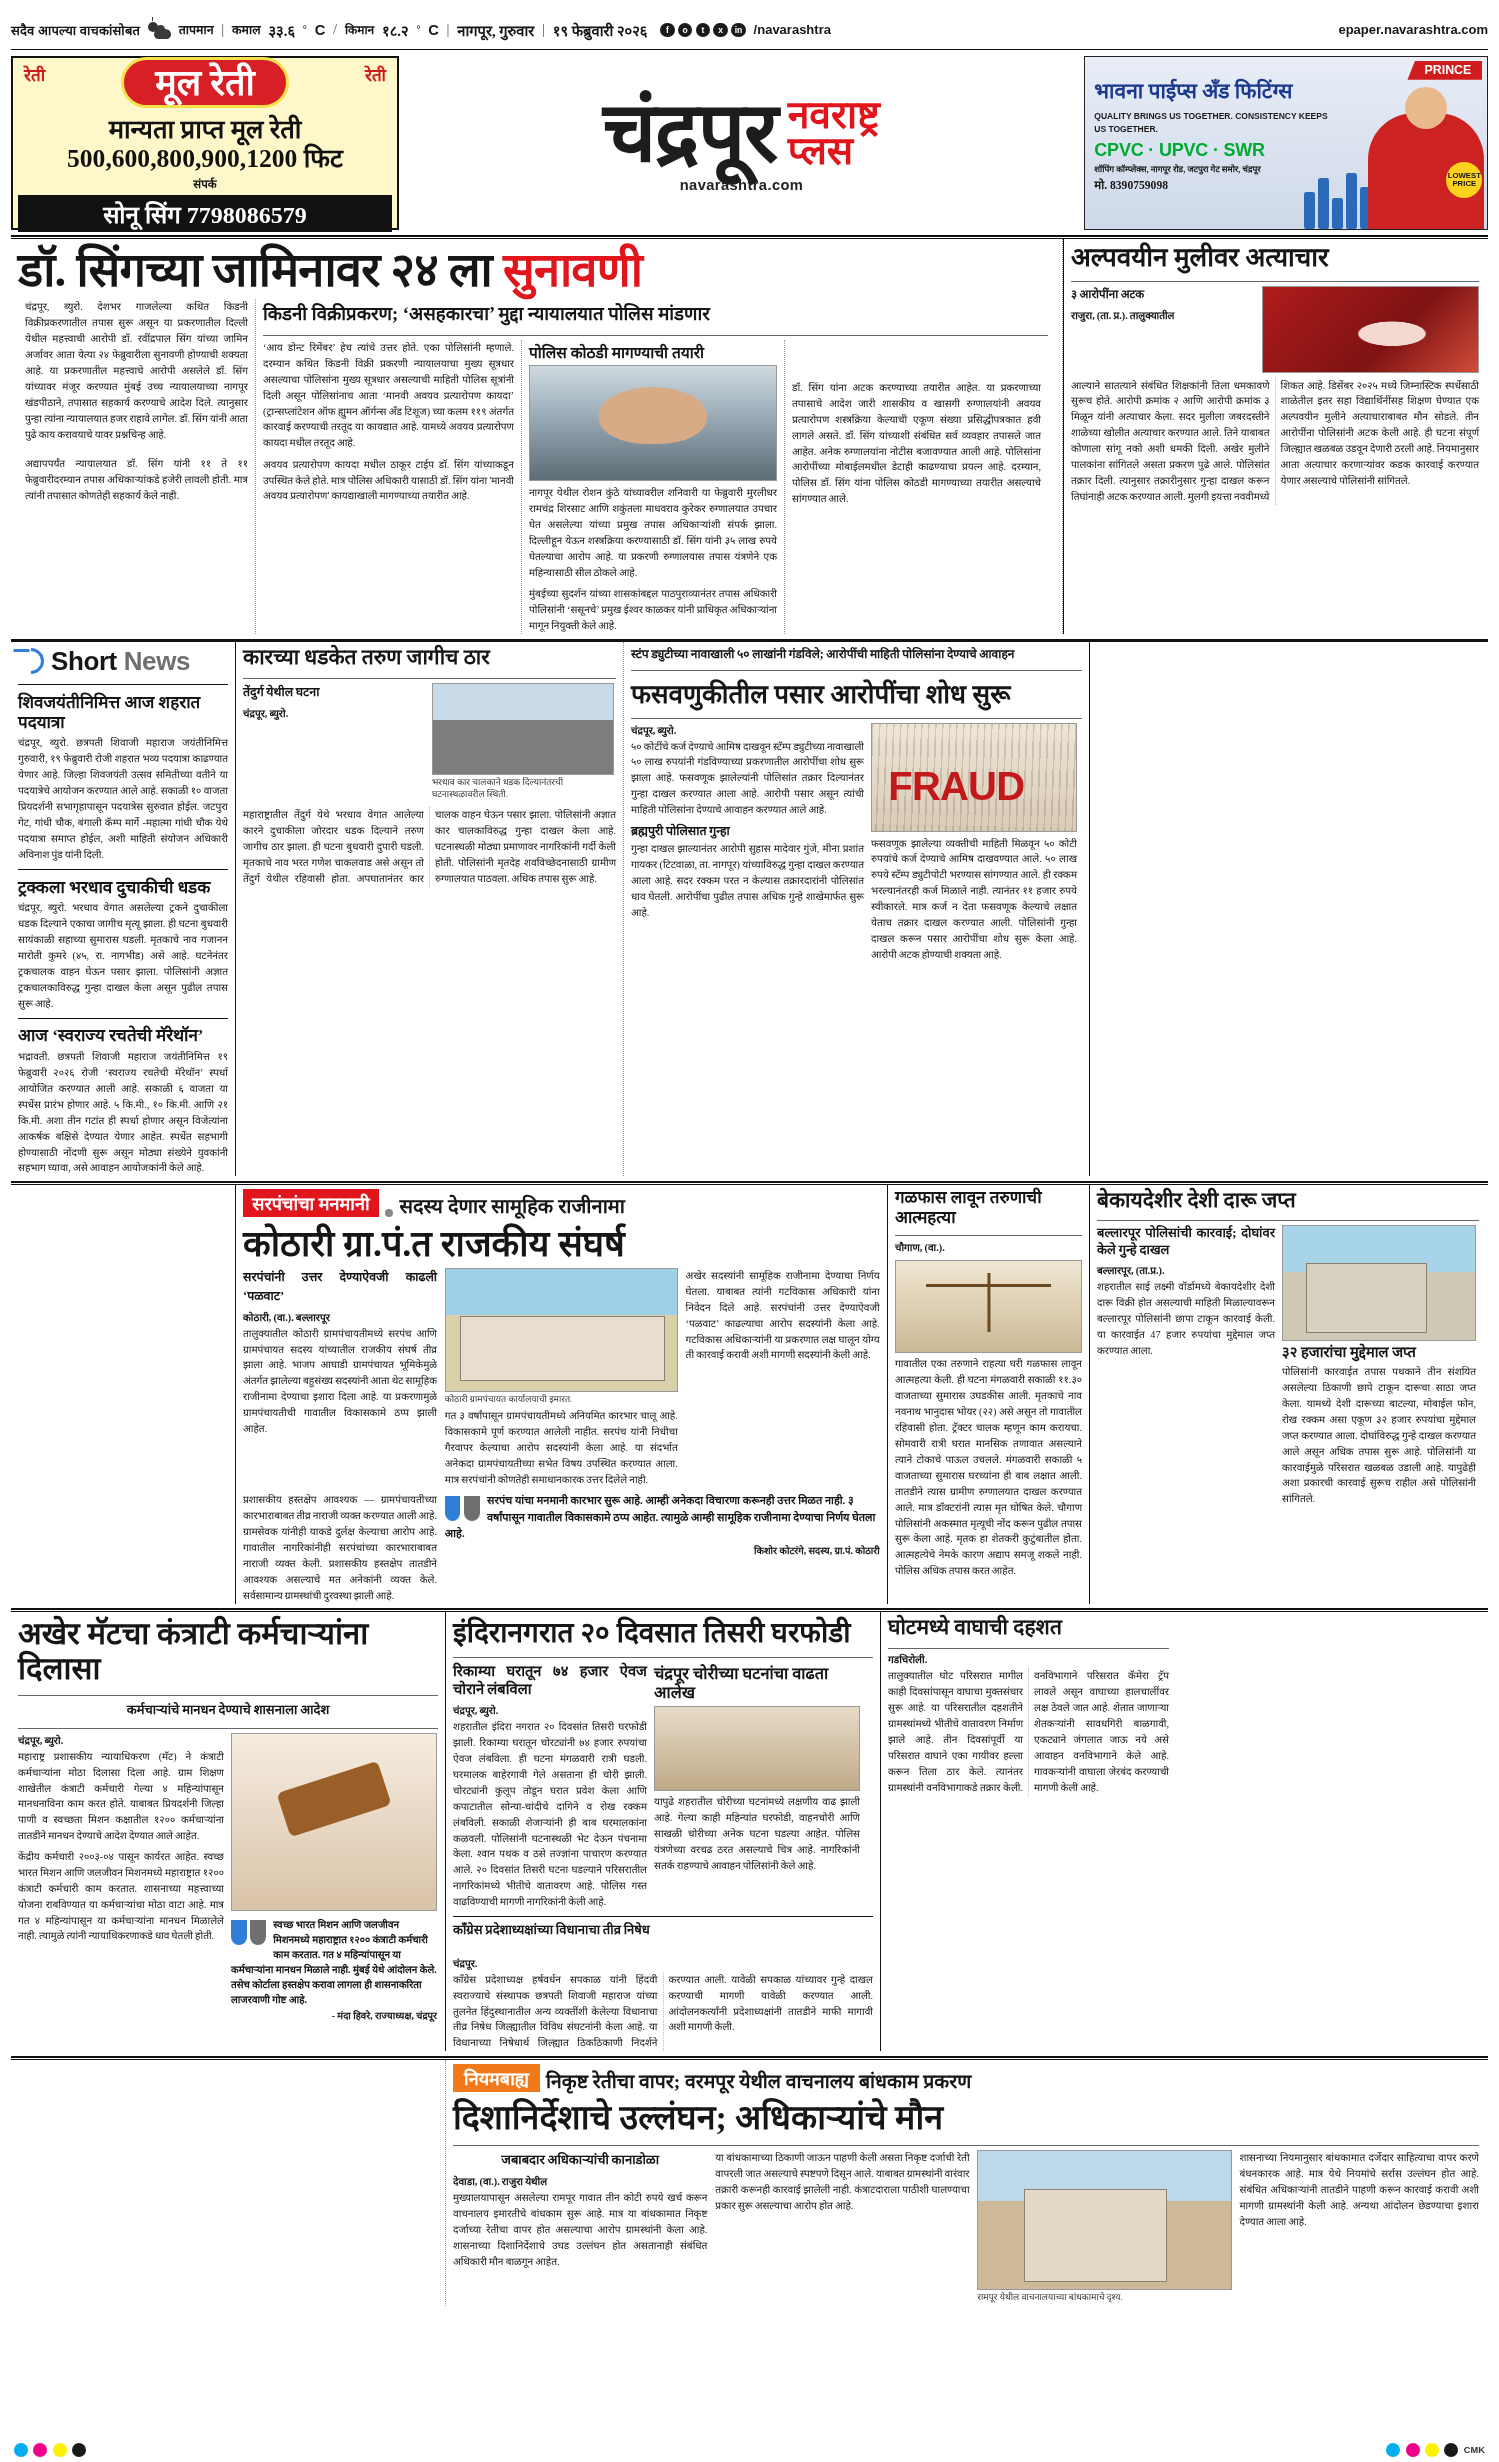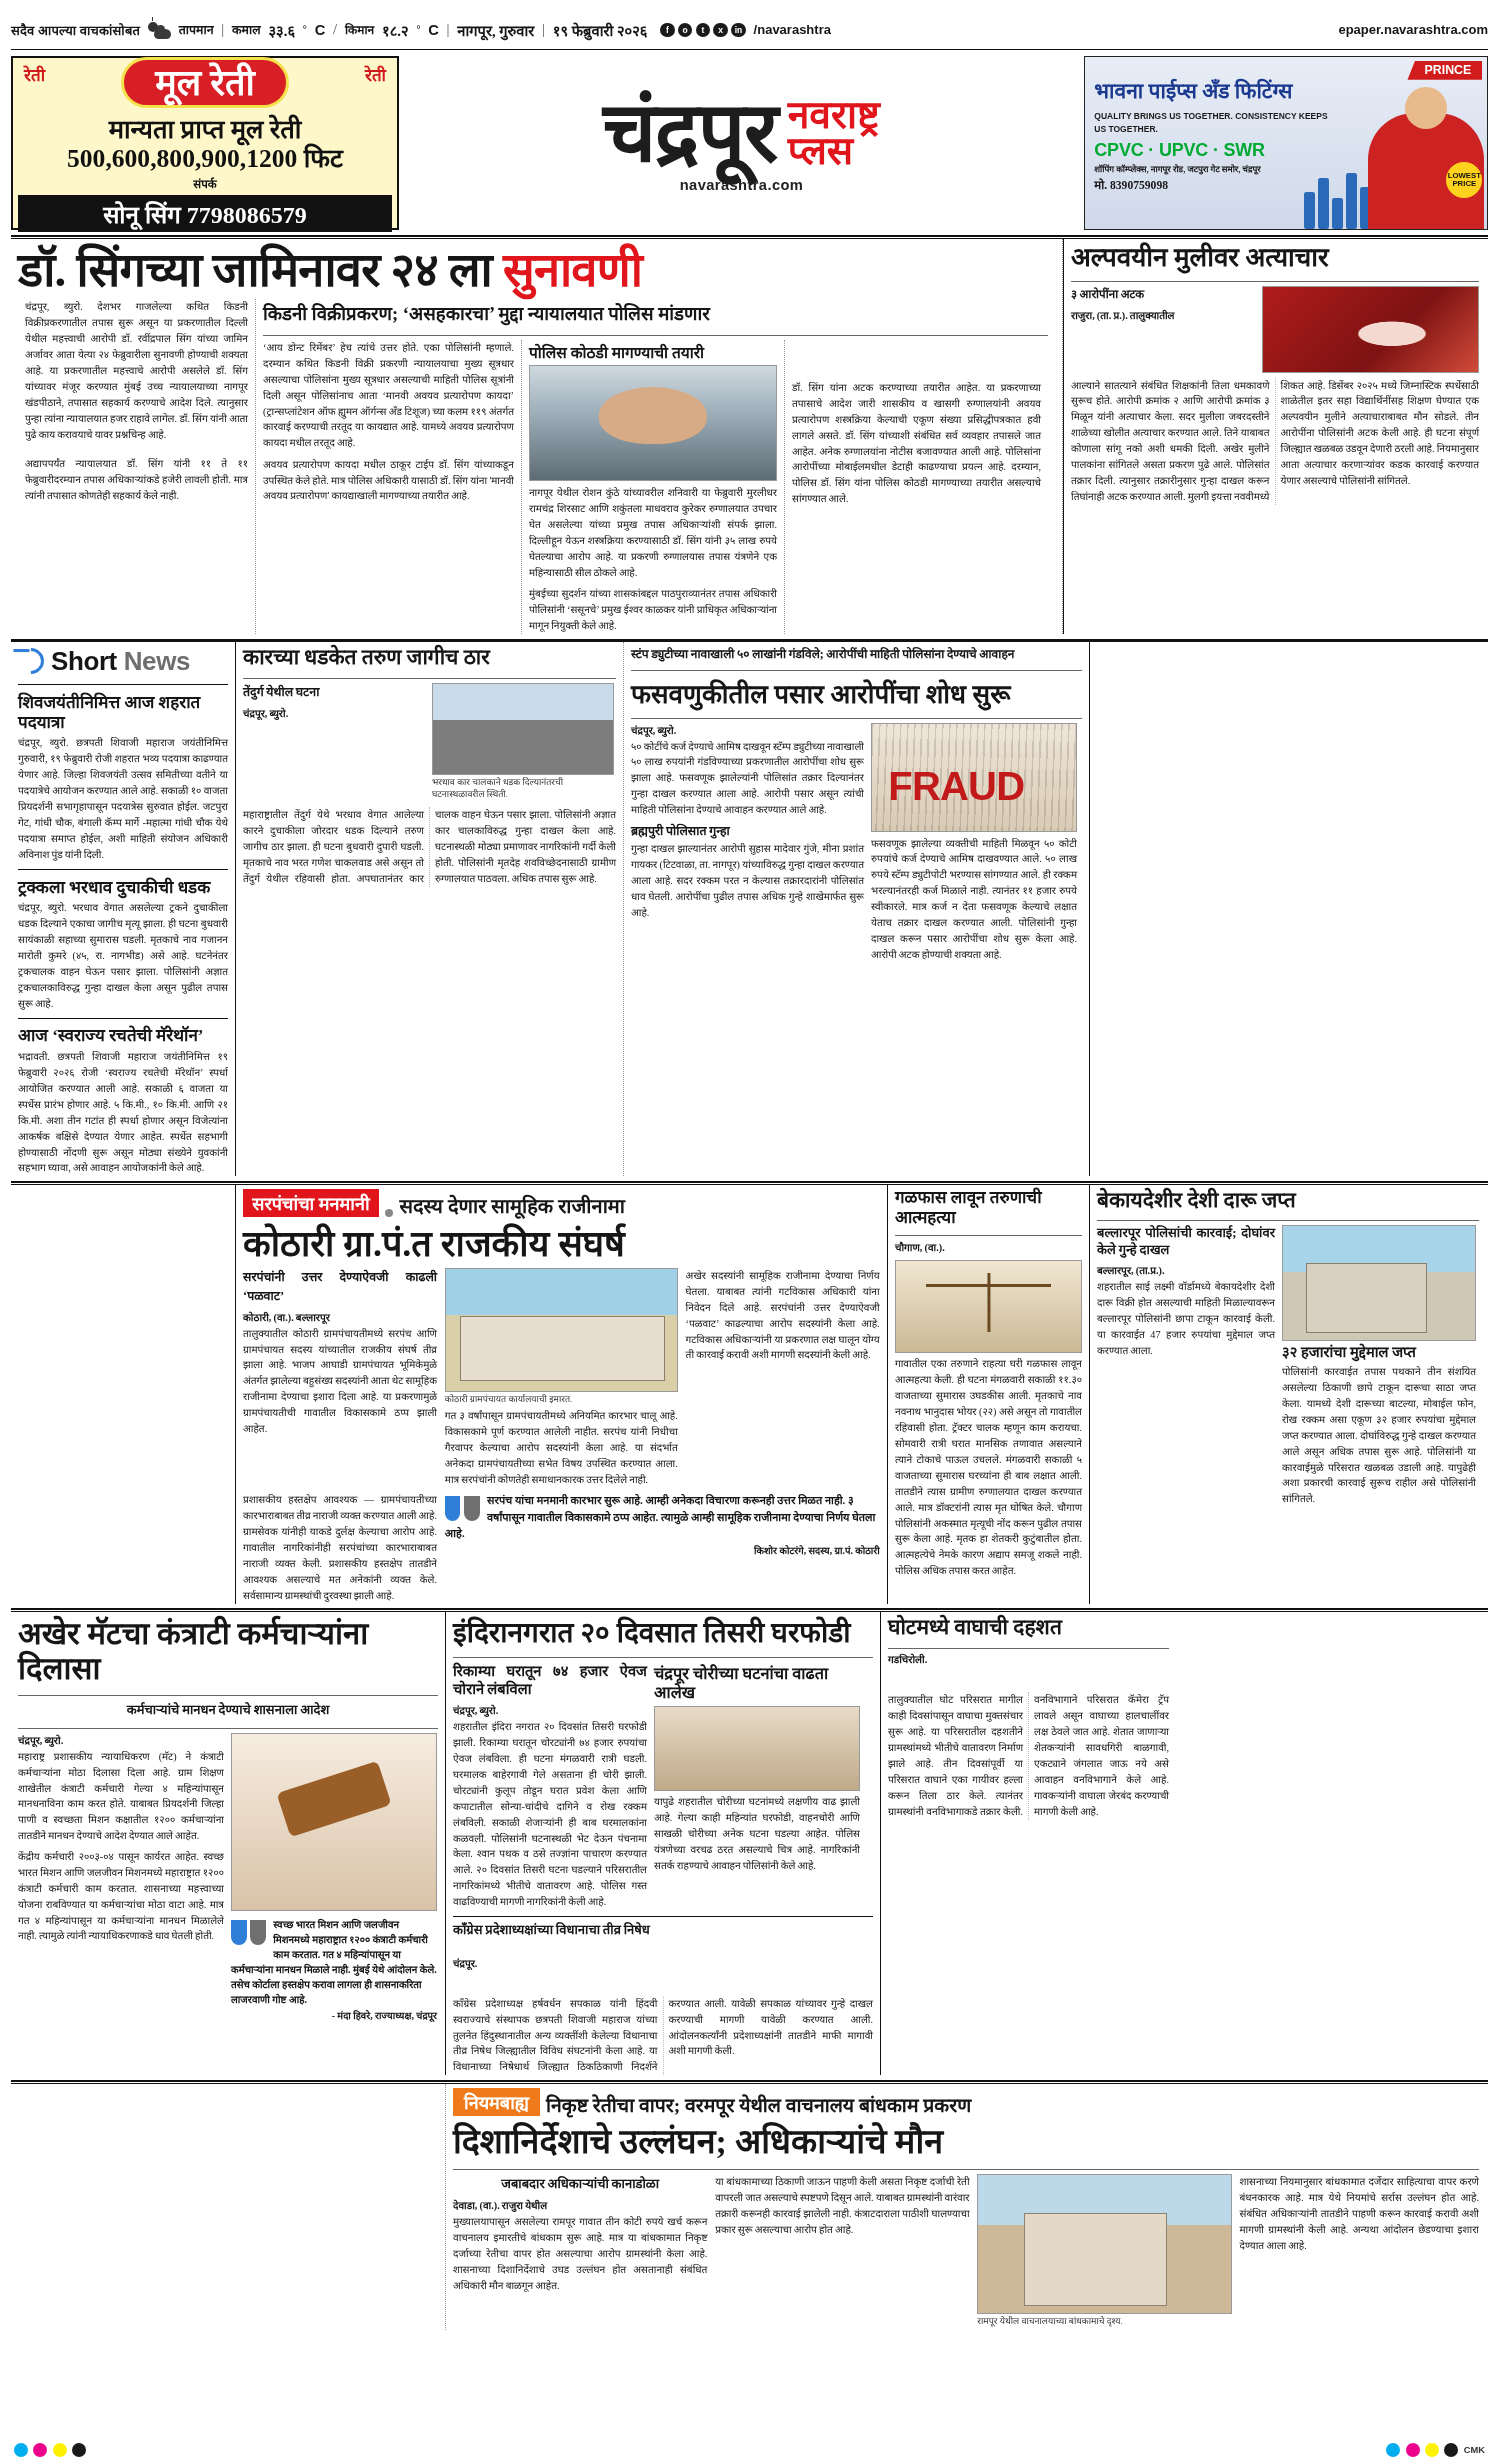--- a/index.html
+++ b/index.html
@@ -110,21 +110,21 @@
   .subhl { font-size:18.6px; font-weight:800; line-height:1.25; padding:3.1px 0 4.7px; }
   .kicker { font-size:15.5px; font-weight:800; line-height:1.25; padding:3.1px 0 3.1px; }
   .sec-hl { font-size:26px; font-weight:800; line-height:1.12; padding:4.7px 0 3.9px; }
   .sec-hl2 { font-size:21px; font-weight:800; line-height:1.12; padding:3.9px 0 3.1px; }
   .sec-hl3 { font-size:17px; font-weight:800; line-height:1.15; padding:3.1px 0 3.1px; }
 
   .body-txt {
     font-size:10.2px; line-height:1.56; text-align:justify; text-justify:inter-word;
     hyphens:auto; word-spacing:-0.4px;
   }
-  .cols2 { column-count:2; column-gap:11px; column-rule:0.8px dotted #bbb;margin-top:24px; }
+  .cols2 { column-count:2; column-gap:11px; column-rule:0.8px dotted #bbb; }
 
   .hline { border-top:1.6px solid #111; margin:6.2px 0 4.7px; }
   .hline-thin { border-top:0.8px solid #666; margin:4.7px 0 3.9px; }
 
   .redbar {
     background:#e0161c; color:#fff; font-size:18px; font-weight:800;
     padding:2.3px 9.3px; display:inline-block;
   }
   .orangebar {
     background:#f07a1a; color:#fff; font-size:18px; font-weight:800;

